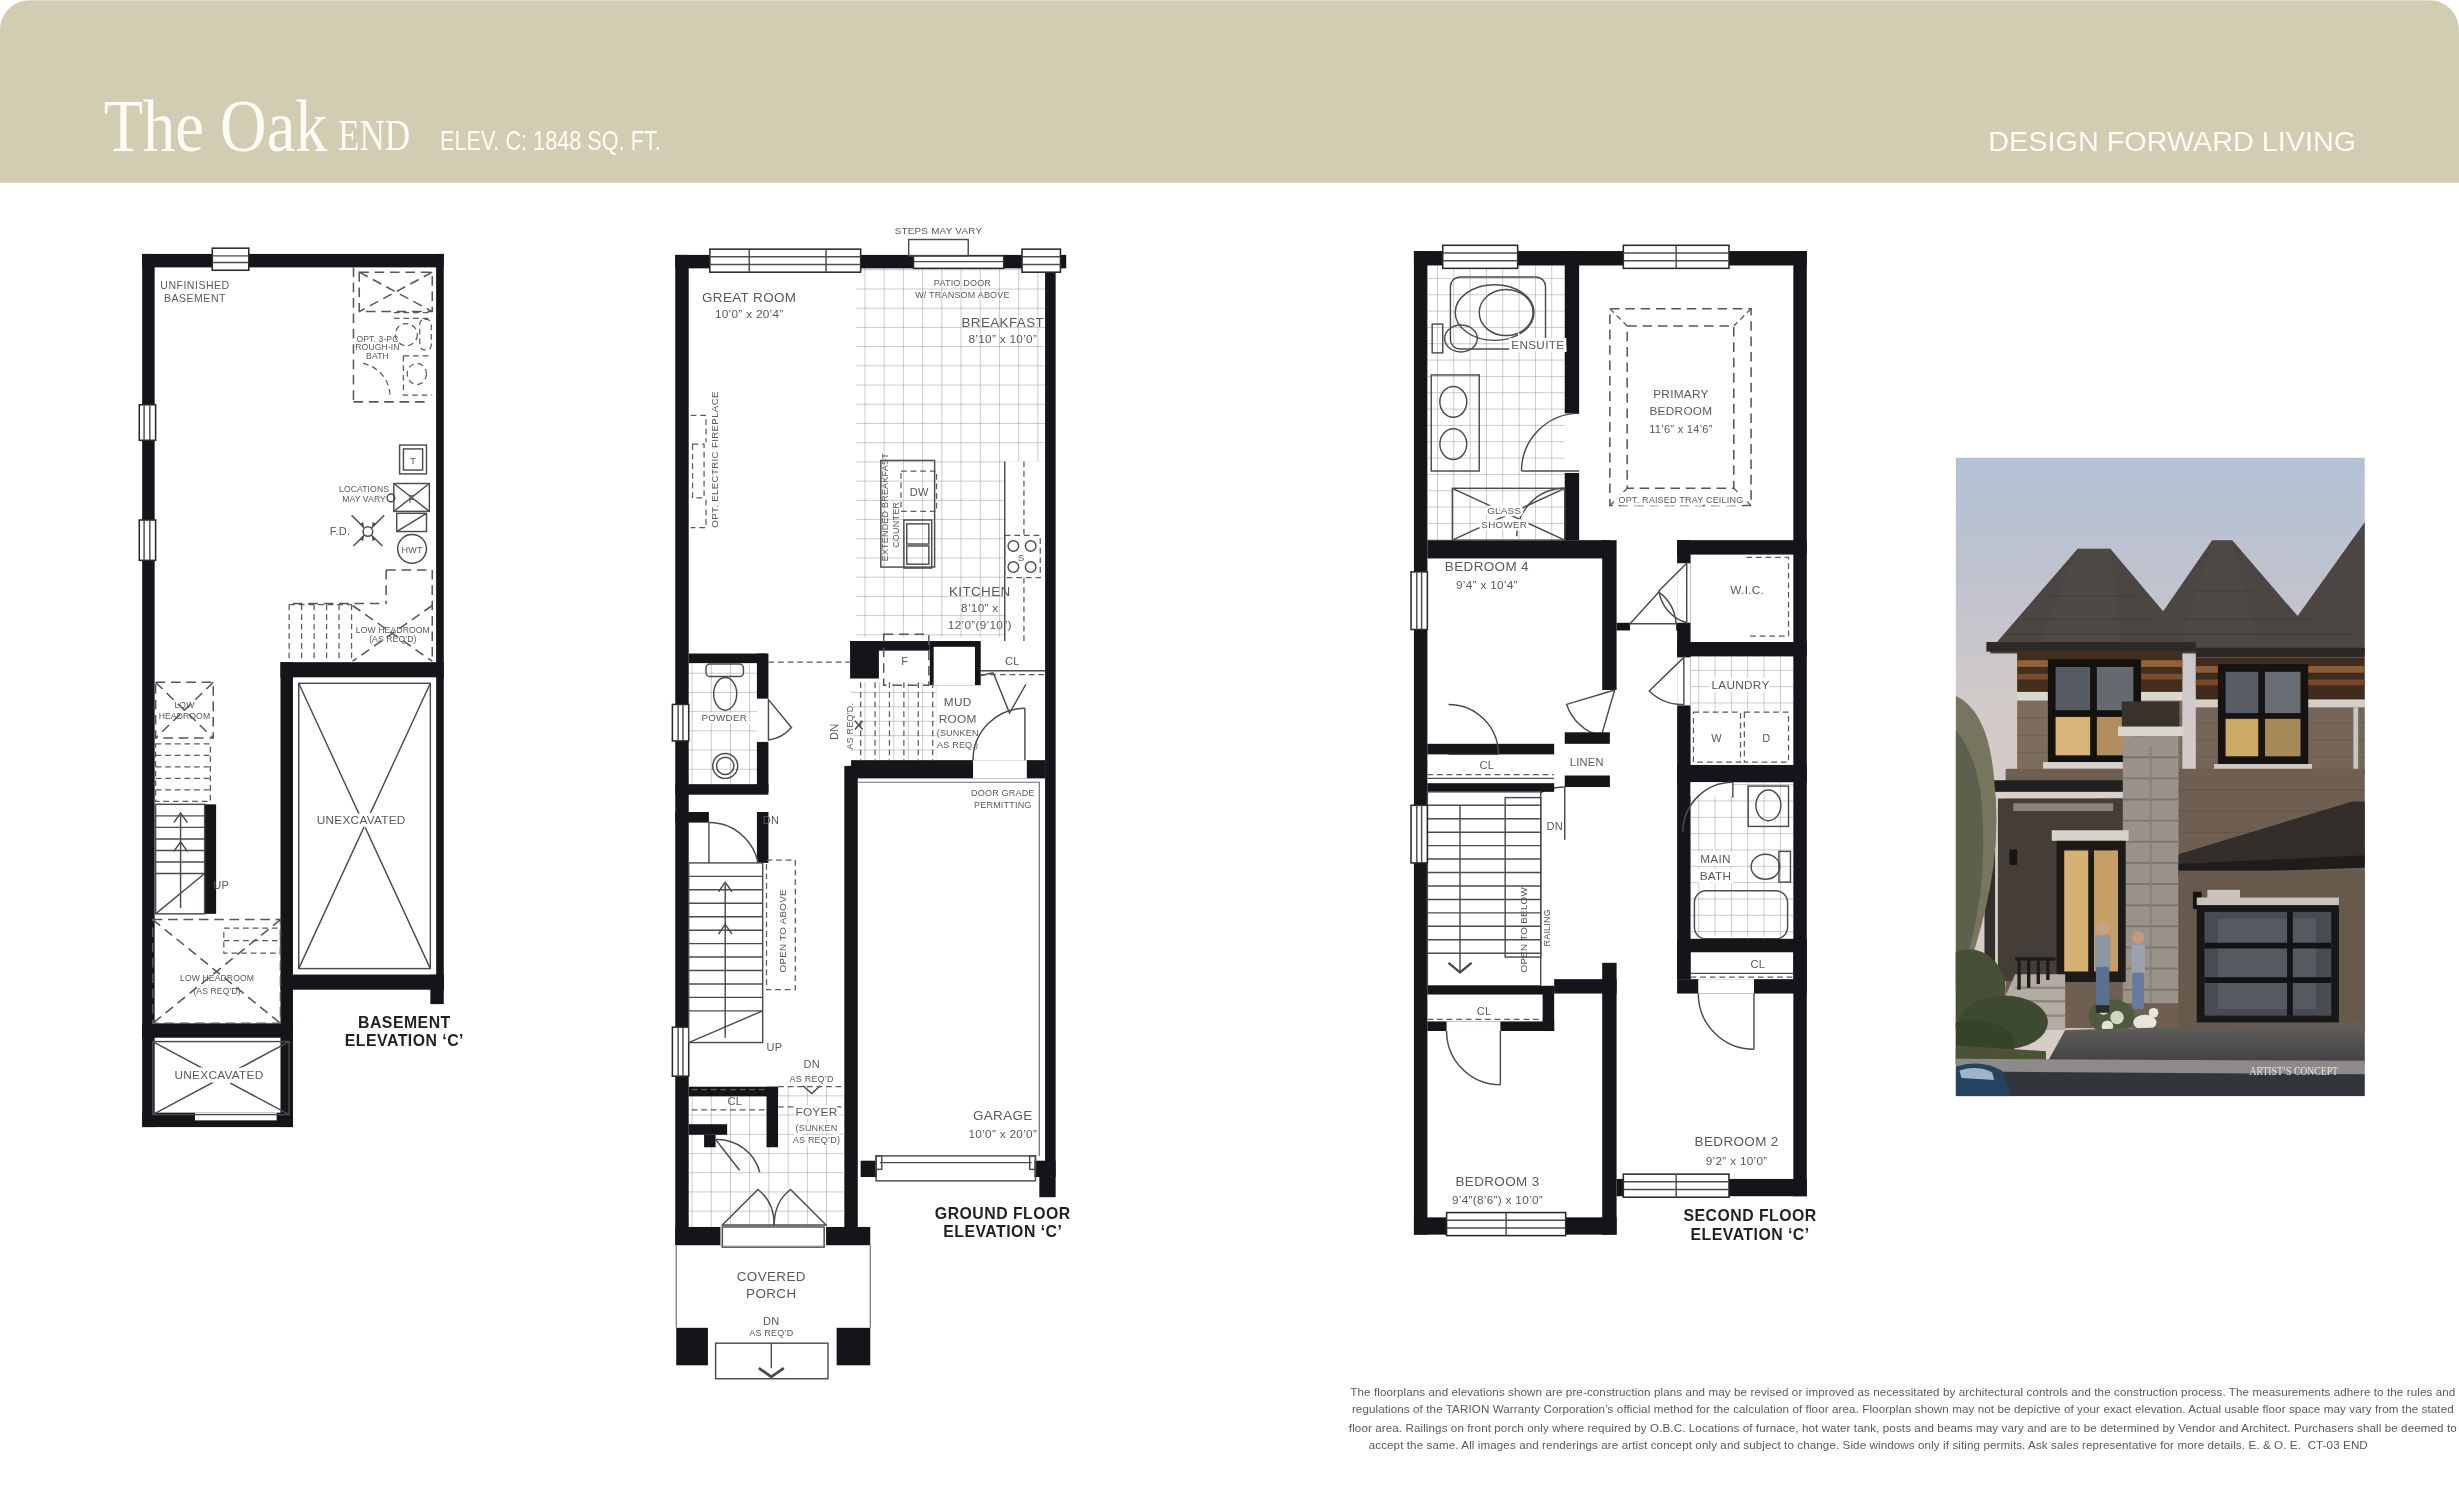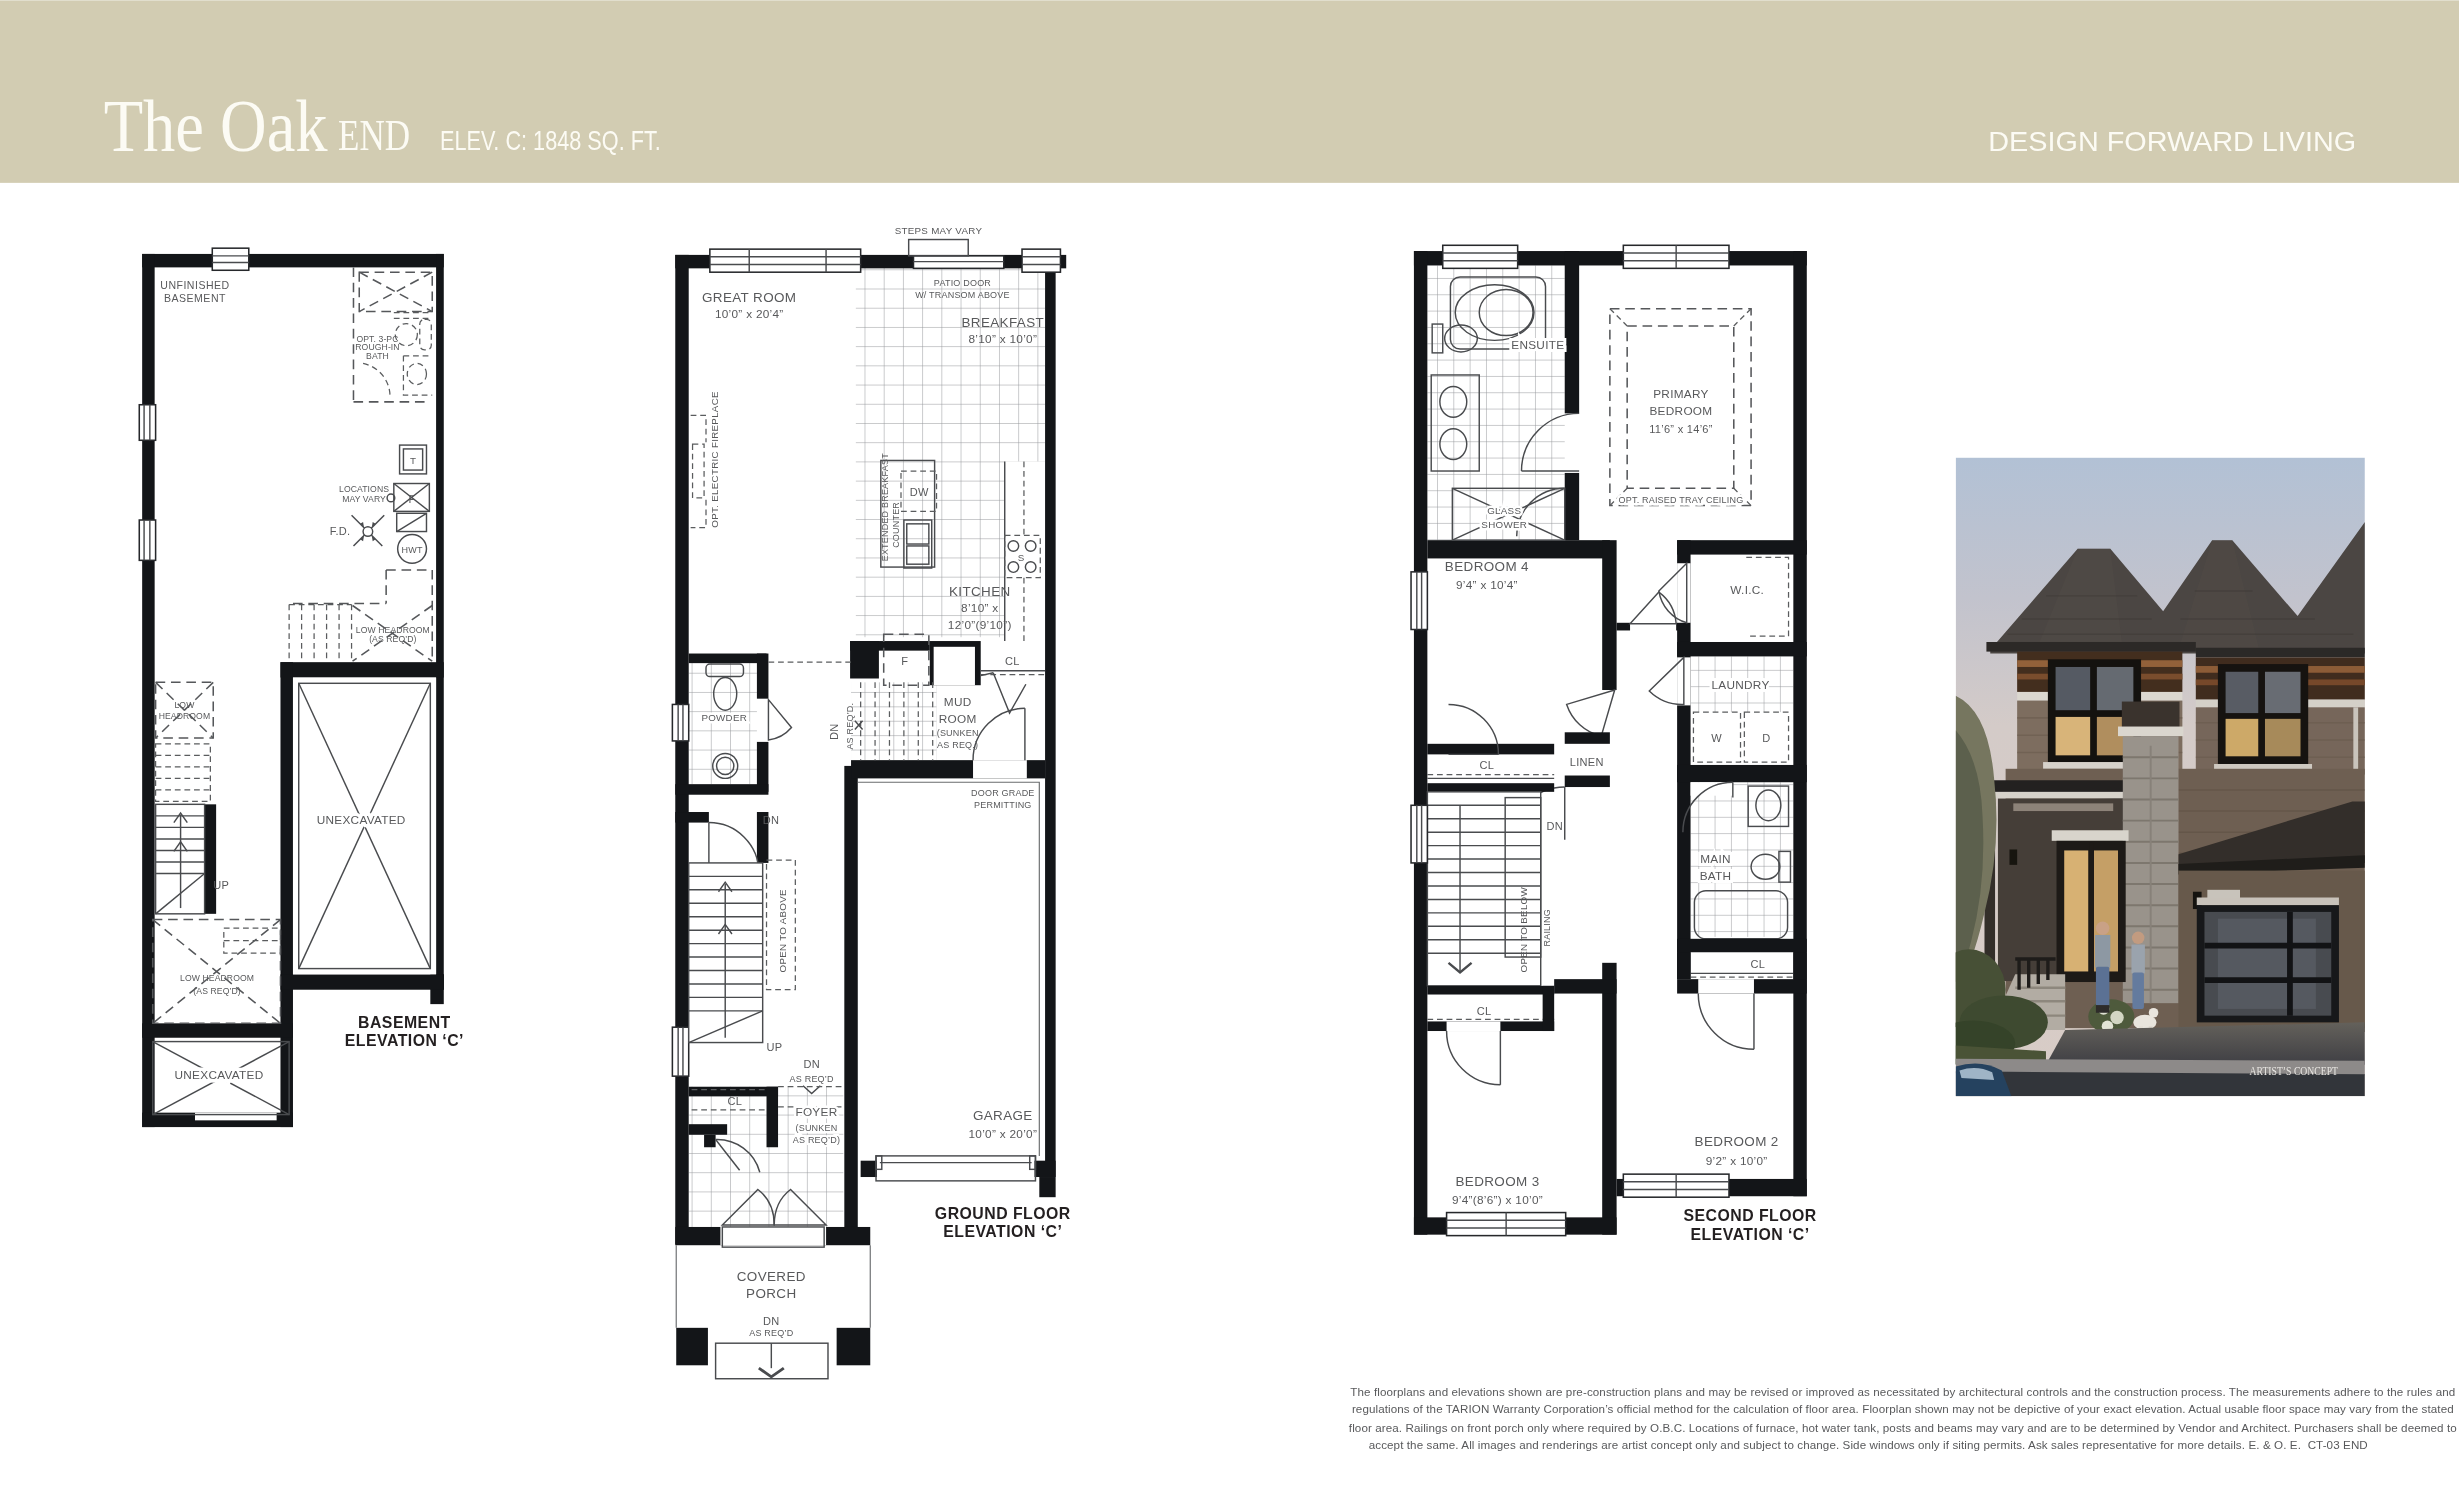--- a/index.html
+++ b/index.html
@@ -1,16 +1,16 @@
 <!DOCTYPE html>
 <html><head>
 <meta charset="utf-8">
 <style>
   html,body{margin:0;padding:0;background:#ffffff;}
-  #page{position:relative;width:2459px;height:1503px;background:#ffffff;overflow:hidden;}
+  #page{position:relative;width:2459px;height:1503px;background:#ffffff;overflow:hidden;border-radius:30px;}
   svg text{font-family:"Liberation Sans",sans-serif;fill:#58595b;}
   .w{fill:#131518;}
   .tl{stroke:#494b4e;stroke-width:1.5;fill:none;}
   .tl2{stroke:#6a6c6e;stroke-width:1.2;fill:none;}
   .dash{stroke:#55575a;stroke-width:1.6;fill:none;stroke-dasharray:10 6;}
   .dsm{stroke:#5a5c5e;stroke-width:1.3;fill:none;stroke-dasharray:6 4;}
   .win{fill:#ffffff;stroke:#26282b;stroke-width:1.6;}
   .s16{font-size:14px;letter-spacing:0.4px;}
   .s14{font-size:12.3px;letter-spacing:0.3px;}
   .s12{font-size:11.5px;letter-spacing:0.3px;}

